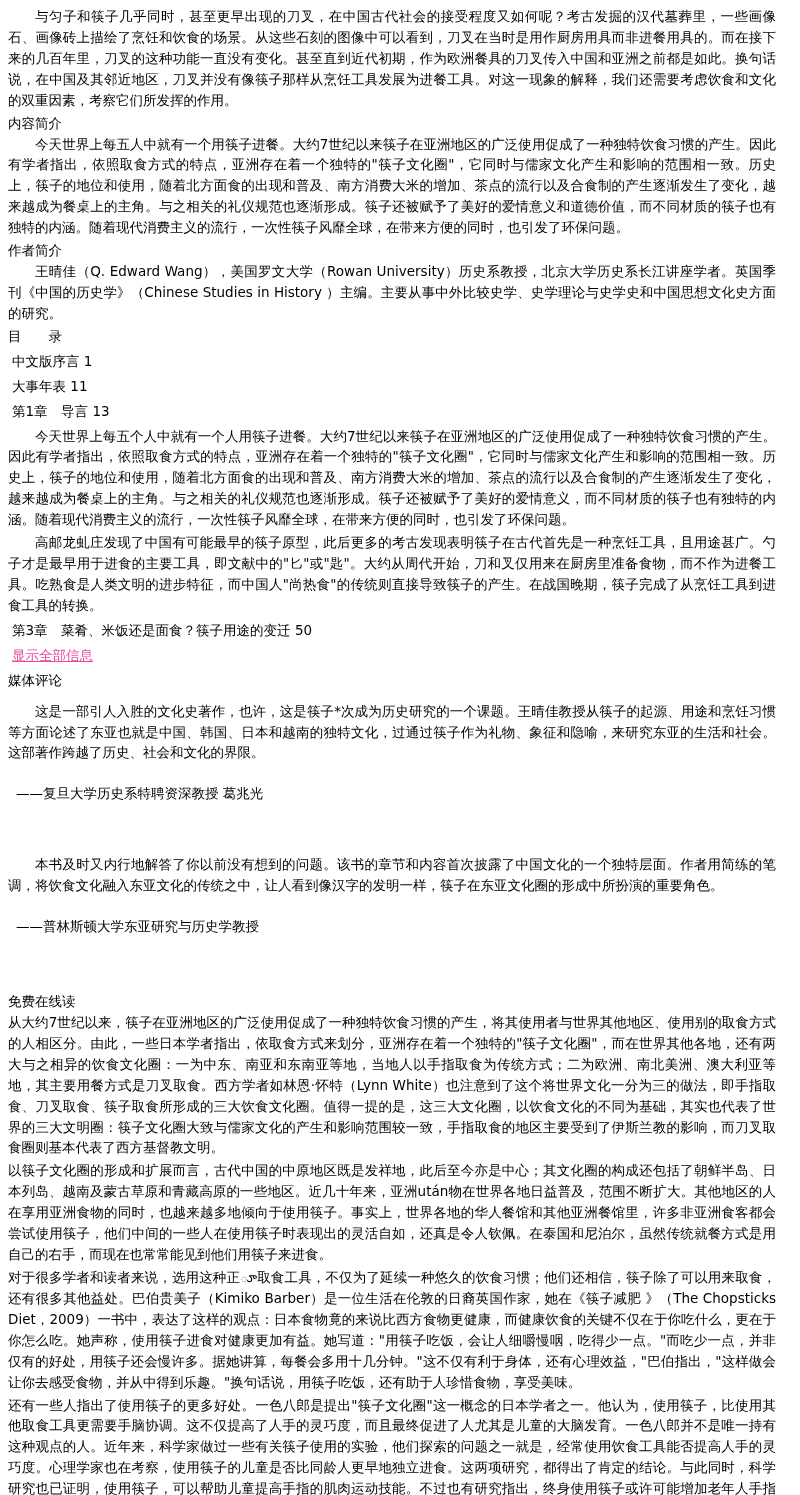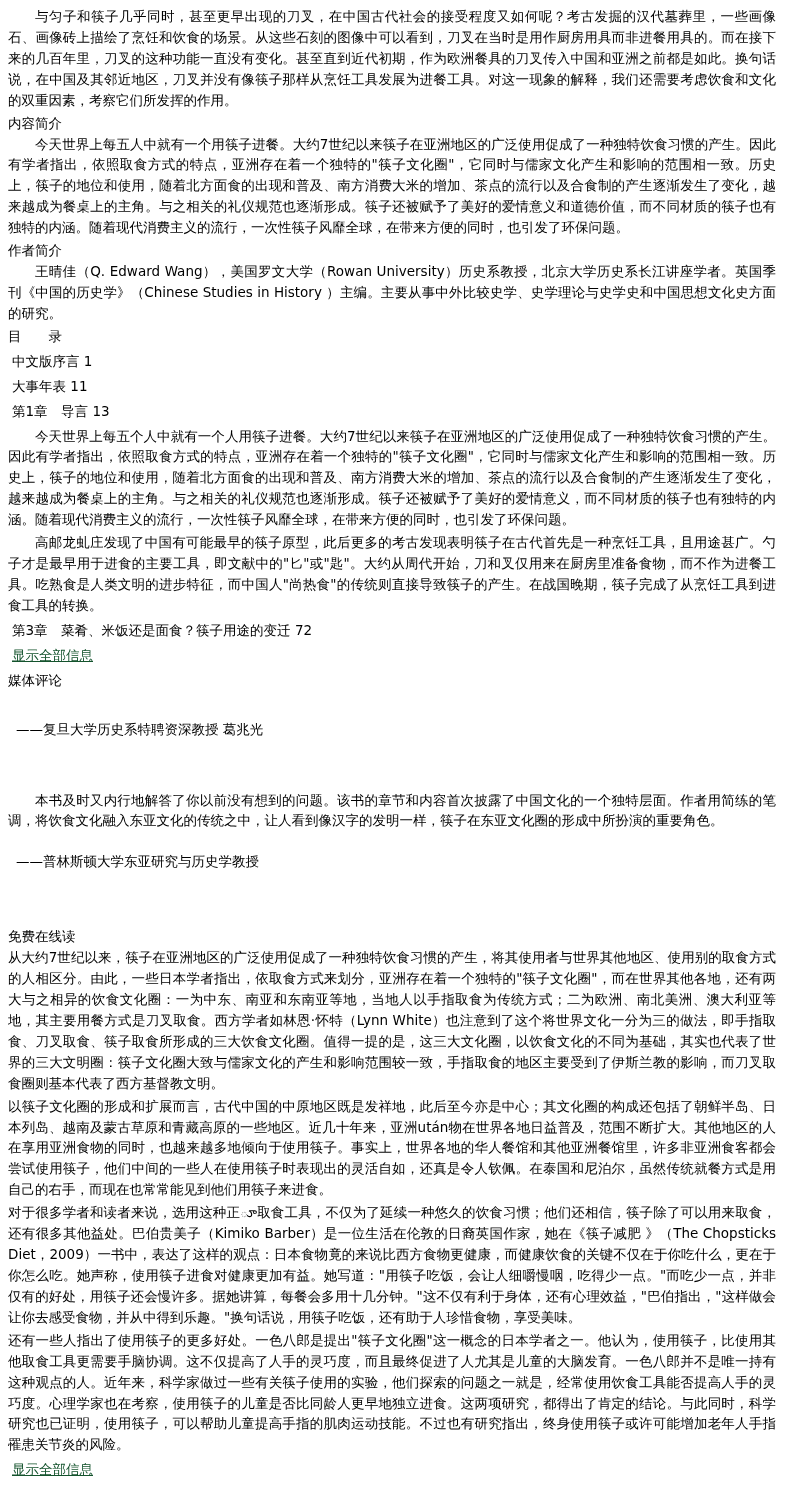--- a/index.html
+++ b/index.html
@@ -27,21 +27,21 @@
   p.indent {
     text-indent: 2em;
   }
   .section-head {
     margin: 2px 0 0 0;
   }
   .toc-line {
     margin: 4px;
   }
   .link {
-    color: #14532d;
+    color: #ec4899;
     text-decoration: underline;
     cursor: pointer;
     display: inline-block;
   }
   .spacer-lg {
     height: 42px;
   }
   .spacer-md {
     height: 22px;
   }
@@ -66,25 +66,26 @@
   <p class="indent">王晴佳（Q. Edward Wang），美国罗文大学（Rowan University）历史系教授，北京大学历史系长江讲座学者。英国季刊《中国的历史学》（Chinese Studies in History ）主编。主要从事中外比较史学、史学理论与史学史和中国思想文化史方面的研究。</p>
 
   <p class="section-head">目　　录</p>
   <p class="toc-line">中文版序言 1</p>
   <p class="toc-line">大事年表 11</p>
   <p class="toc-line">第1章　导言 13</p>
   <p class="indent">今天世界上每五个人中就有一个人用筷子进餐。大约7世纪以来筷子在亚洲地区的广泛使用促成了一种独特饮食习惯的产生。因此有学者指出，依照取食方式的特点，亚洲存在着一个独特的"筷子文化圈"，它同时与儒家文化产生和影响的范围相一致。历史上，筷子的地位和使用，随着北方面食的出现和普及、南方消费大米的增加、茶点的流行以及合食制的产生逐渐发生了变化，越来越成为餐桌上的主角。与之相关的礼仪规范也逐渐形成。筷子还被赋予了美好的爱情意义，而不同材质的筷子也有独特的内涵。随着现代消费主义的流行，一次性筷子风靡全球，在带来方便的同时，也引发了环保问题。</p>
 
   <p class="indent">高邮龙虬庄发现了中国有可能最早的筷子原型，此后更多的考古发现表明筷子在古代首先是一种烹饪工具，且用途甚广。勺子才是最早用于进食的主要工具，即文献中的"匕"或"匙"。大约从周代开始，刀和叉仅用来在厨房里准备食物，而不作为进餐工具。吃熟食是人类文明的进步特征，而中国人"尚热食"的传统则直接导致筷子的产生。在战国晚期，筷子完成了从烹饪工具到进食工具的转换。</p>
 
-  <p class="toc-line">第3章　菜肴、米饭还是面食？筷子用途的变迁 72</p>
+  <p class="toc-line">第3章　菜肴、米饭还是面食？筷子用途的变迁 50</p>
   <p class="toc-line"><span class="link">显示全部信息</span></p>
 
   <p class="section-head">媒体评论</p>
   <div class="spacer-sm"></div>
+  <p class="indent">这是一部引人入胜的文化史著作，也许，这是筷子*次成为历史研究的一个课题。王晴佳教授从筷子的起源、用途和烹饪习惯等方面论述了东亚也就是中国、韩国、日本和越南的独特文化，过通过筷子作为礼物、象征和隐喻，来研究东亚的生活和社会。这部著作跨越了历史、社会和文化的界限。</p>
   <div class="spacer-sm"></div>
   <p class="blockquote-attrib">——复旦大学历史系特聘资深教授 葛兆光</p>
 
   <div class="spacer-lg"></div>
 
   <p class="indent">本书及时又内行地解答了你以前没有想到的问题。该书的章节和内容首次披露了中国文化的一个独特层面。作者用简练的笔调，将饮食文化融入东亚文化的传统之中，让人看到像汉字的发明一样，筷子在东亚文化圈的形成中所扮演的重要角色。</p>
   <div class="spacer-sm"></div>
   <p class="blockquote-attrib">——普林斯顿大学东亚研究与历史学教授</p>
   <div class="spacer-md"></div>
 

